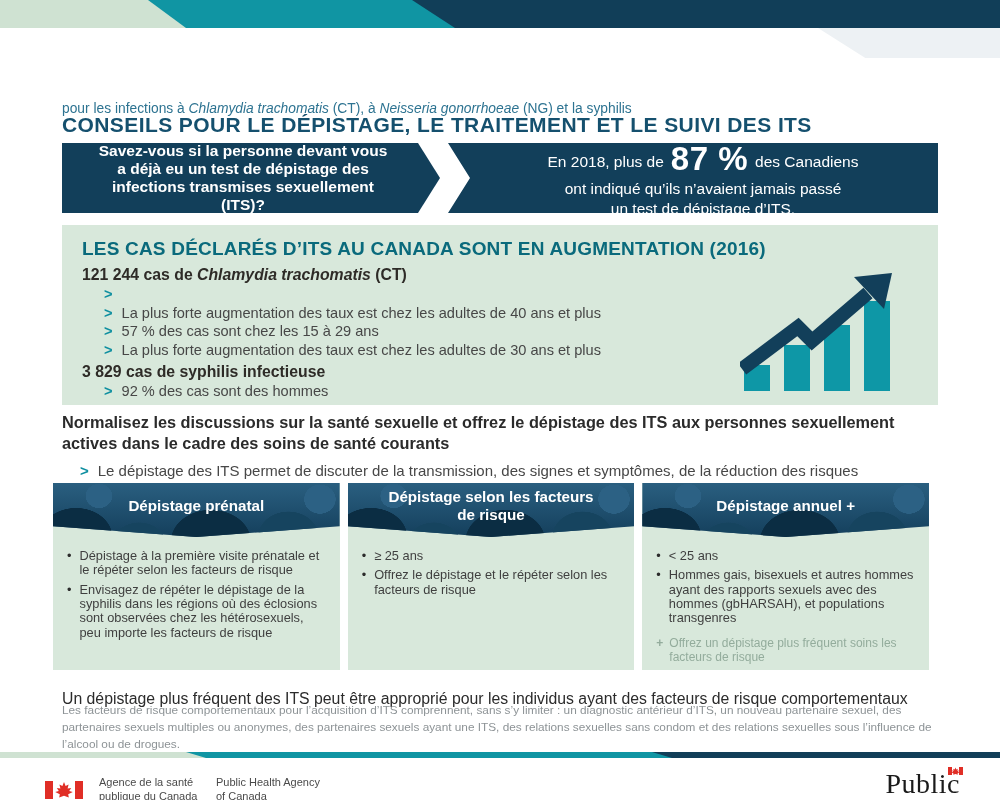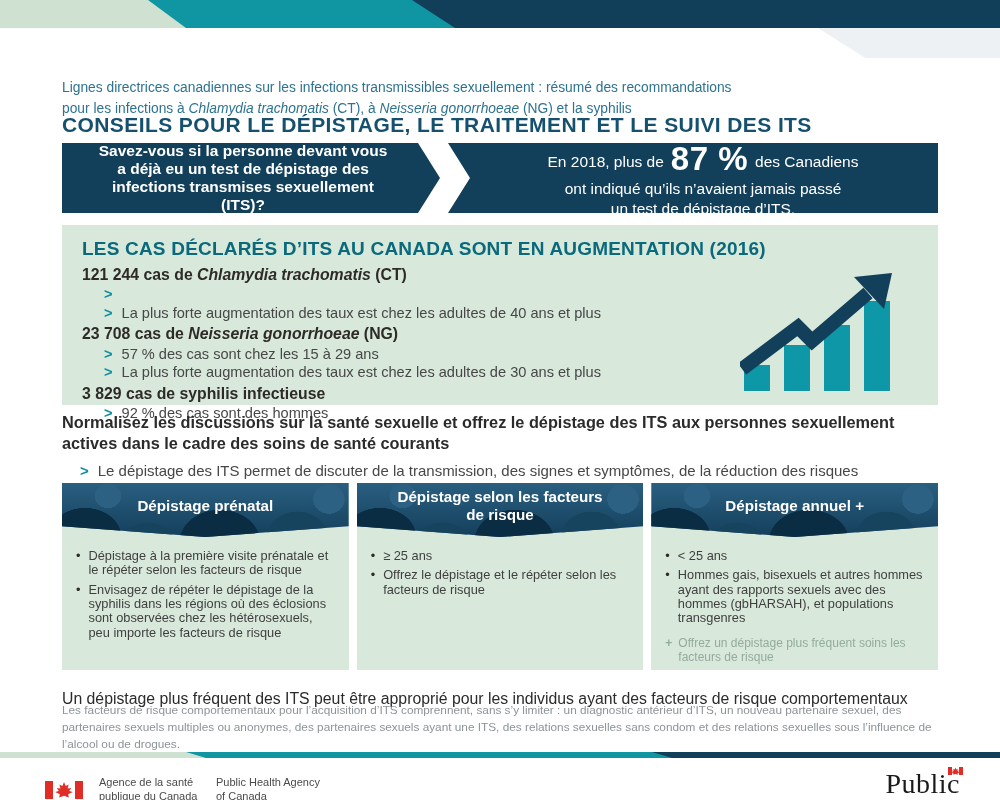--- a/index.html
+++ b/index.html
@@ -46,21 +46,21 @@
   .g-bullet .chev { color:#0e8fa0; font-weight:bold; margin:0 9px 0 22px; }
   .chart-icon { position:absolute; right:38px; bottom:14px; }
 
   
   .normalize { position:absolute; top:412px; left:62px; width:880px; }
   .normalize h3 { font-size:16.3px; font-weight:bold; color:#2b2b2b; line-height:1.28; }
   .normalize .g-bullet { margin-top:7px; font-size:15px; max-width:800px; line-height:1.3; }
   .normalize .g-bullet .chev { margin:0 9px 0 18px; }
 
   
-  .cards { position:absolute; top:483px; left:62px; width:876px; height:175px;
+  .cards { position:absolute; top:483px; left:53px; width:876px; height:175px;
       display:grid; grid-template-columns:1fr 1fr 1fr; gap:8px; }
   .card { position:relative; background:#d8e8db; }
   .card-header { position:relative; height:54px; color:#fff;
       clip-path:polygon(0 0, 100% 0, 100% 80%, 50% 100%, 0 80%);
       background:
         radial-gradient(60px 48px at 8% 100%, #0b2d43 0 60%, transparent 61%),
         radial-gradient(46px 40px at 30% 118%, #16445f 0 60%, transparent 61%),
         radial-gradient(66px 52px at 55% 108%, #0b2d43 0 60%, transparent 61%),
         radial-gradient(50px 42px at 82% 100%, #16445f 0 60%, transparent 61%),
         radial-gradient(26px 24px at 93% 30%, #2c6184 0 60%, transparent 61%),
@@ -100,21 +100,21 @@
 
 <div class="page">
 
   <div class="top-band">
     <div class="seg-teal"></div>
     <div class="seg-green"></div>
   </div>
   <div class="corner-gray"></div>
 
   <div class="intro">
-    <span>Lignes directrices canadiennes sur les infections transmissibles sexuellement : résumé des recommandations</span><br>
+    <br>
     <span>pour les infections à </span><span class="sci">Chlamydia trachomatis</span><span> (CT), à </span><span class="sci">Neisseria gonorrhoeae</span><span> (NG) et la syphilis</span>
   </div>
 
   <h1 class="page-title">CONSEILS POUR LE DÉPISTAGE, LE TRAITEMENT ET LE SUIVI DES ITS</h1>
 
   <div class="banner">
     <div class="banner-q">
       <div class="q-text">Savez-vous si la personne devant vous a déjà eu un test de dépistage des infections transmises sexuellement (ITS)?</div>
     </div>
     <div class="banner-stat">
@@ -133,23 +133,20 @@
       <span>121 244 cas de </span><span class="sci">Chlamydia trachomatis</span><span> (CT)</span>
     </div>
     <div class="g-bullet">
       <span class="chev">&gt;</span>
     </div>
     <div class="g-bullet">
       <span class="chev">&gt;</span>
       <span>La plus forte augmentation des taux est chez les adultes de 40 ans et plus</span>
     </div>
 
-    <div class="stat-line">
-      <span>23 708 cas de </span><span class="sci">Neisseria gonorrhoeae</span><span> (NG)</span>
-    </div>
     <div class="g-bullet">
       <span class="chev">&gt;</span>
       <span>57 % des cas sont chez les 15 à 29 ans</span>
     </div>
     <div class="g-bullet">
       <span class="chev">&gt;</span>
       <span>La plus forte augmentation des taux est chez les adultes de 30 ans et plus</span>
     </div>
 
     <div class="stat-line">

